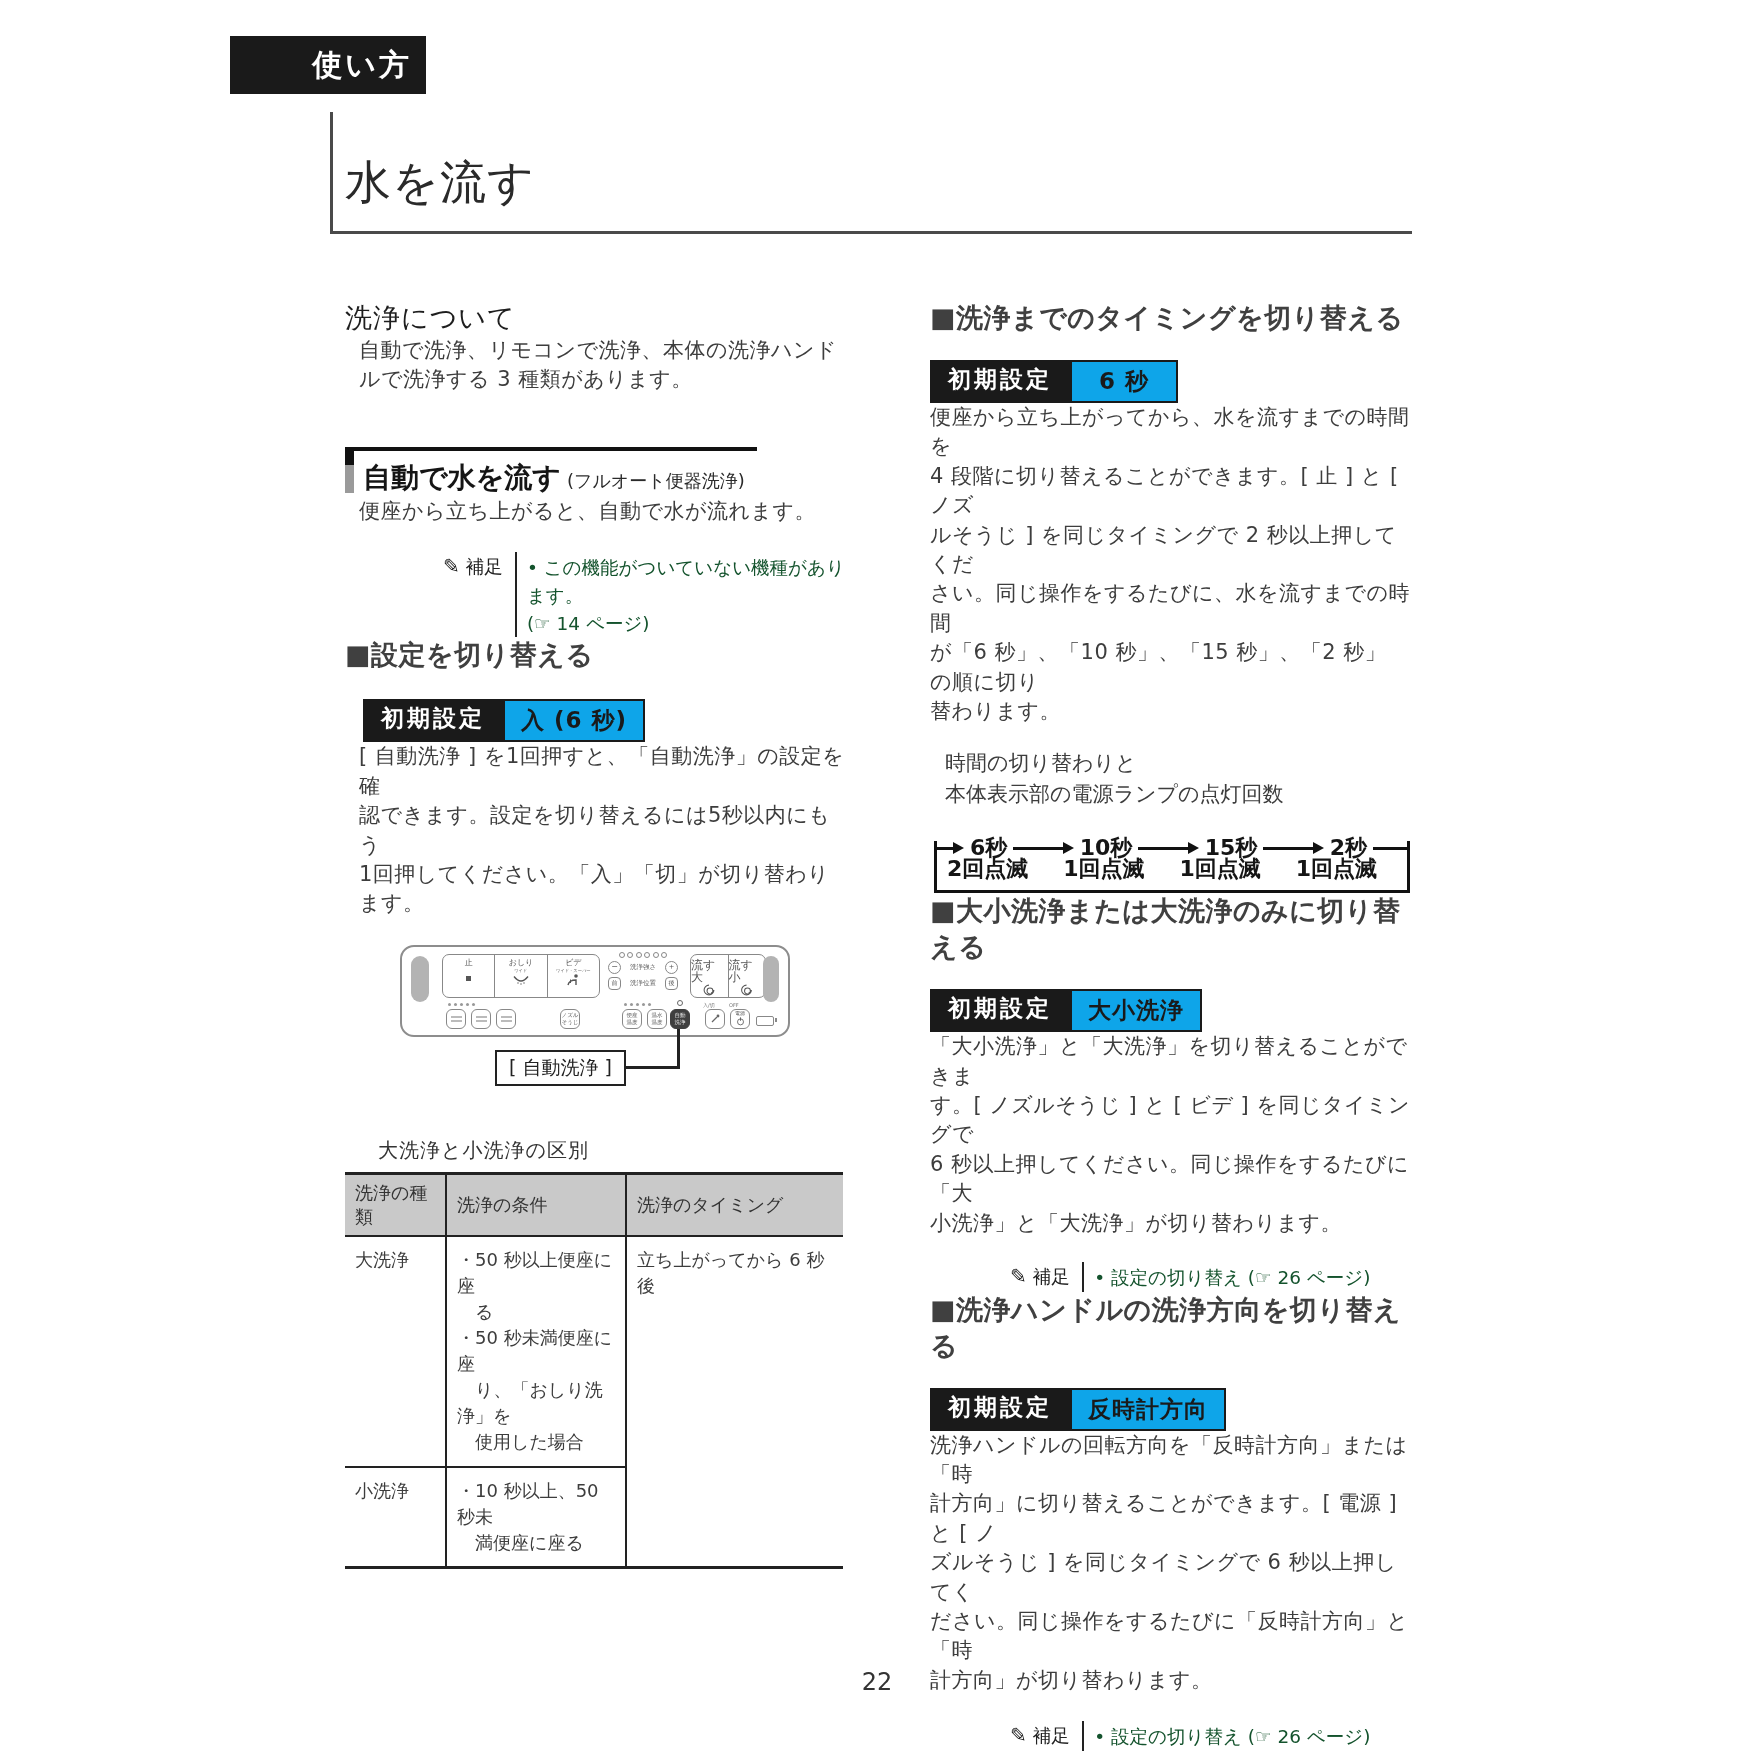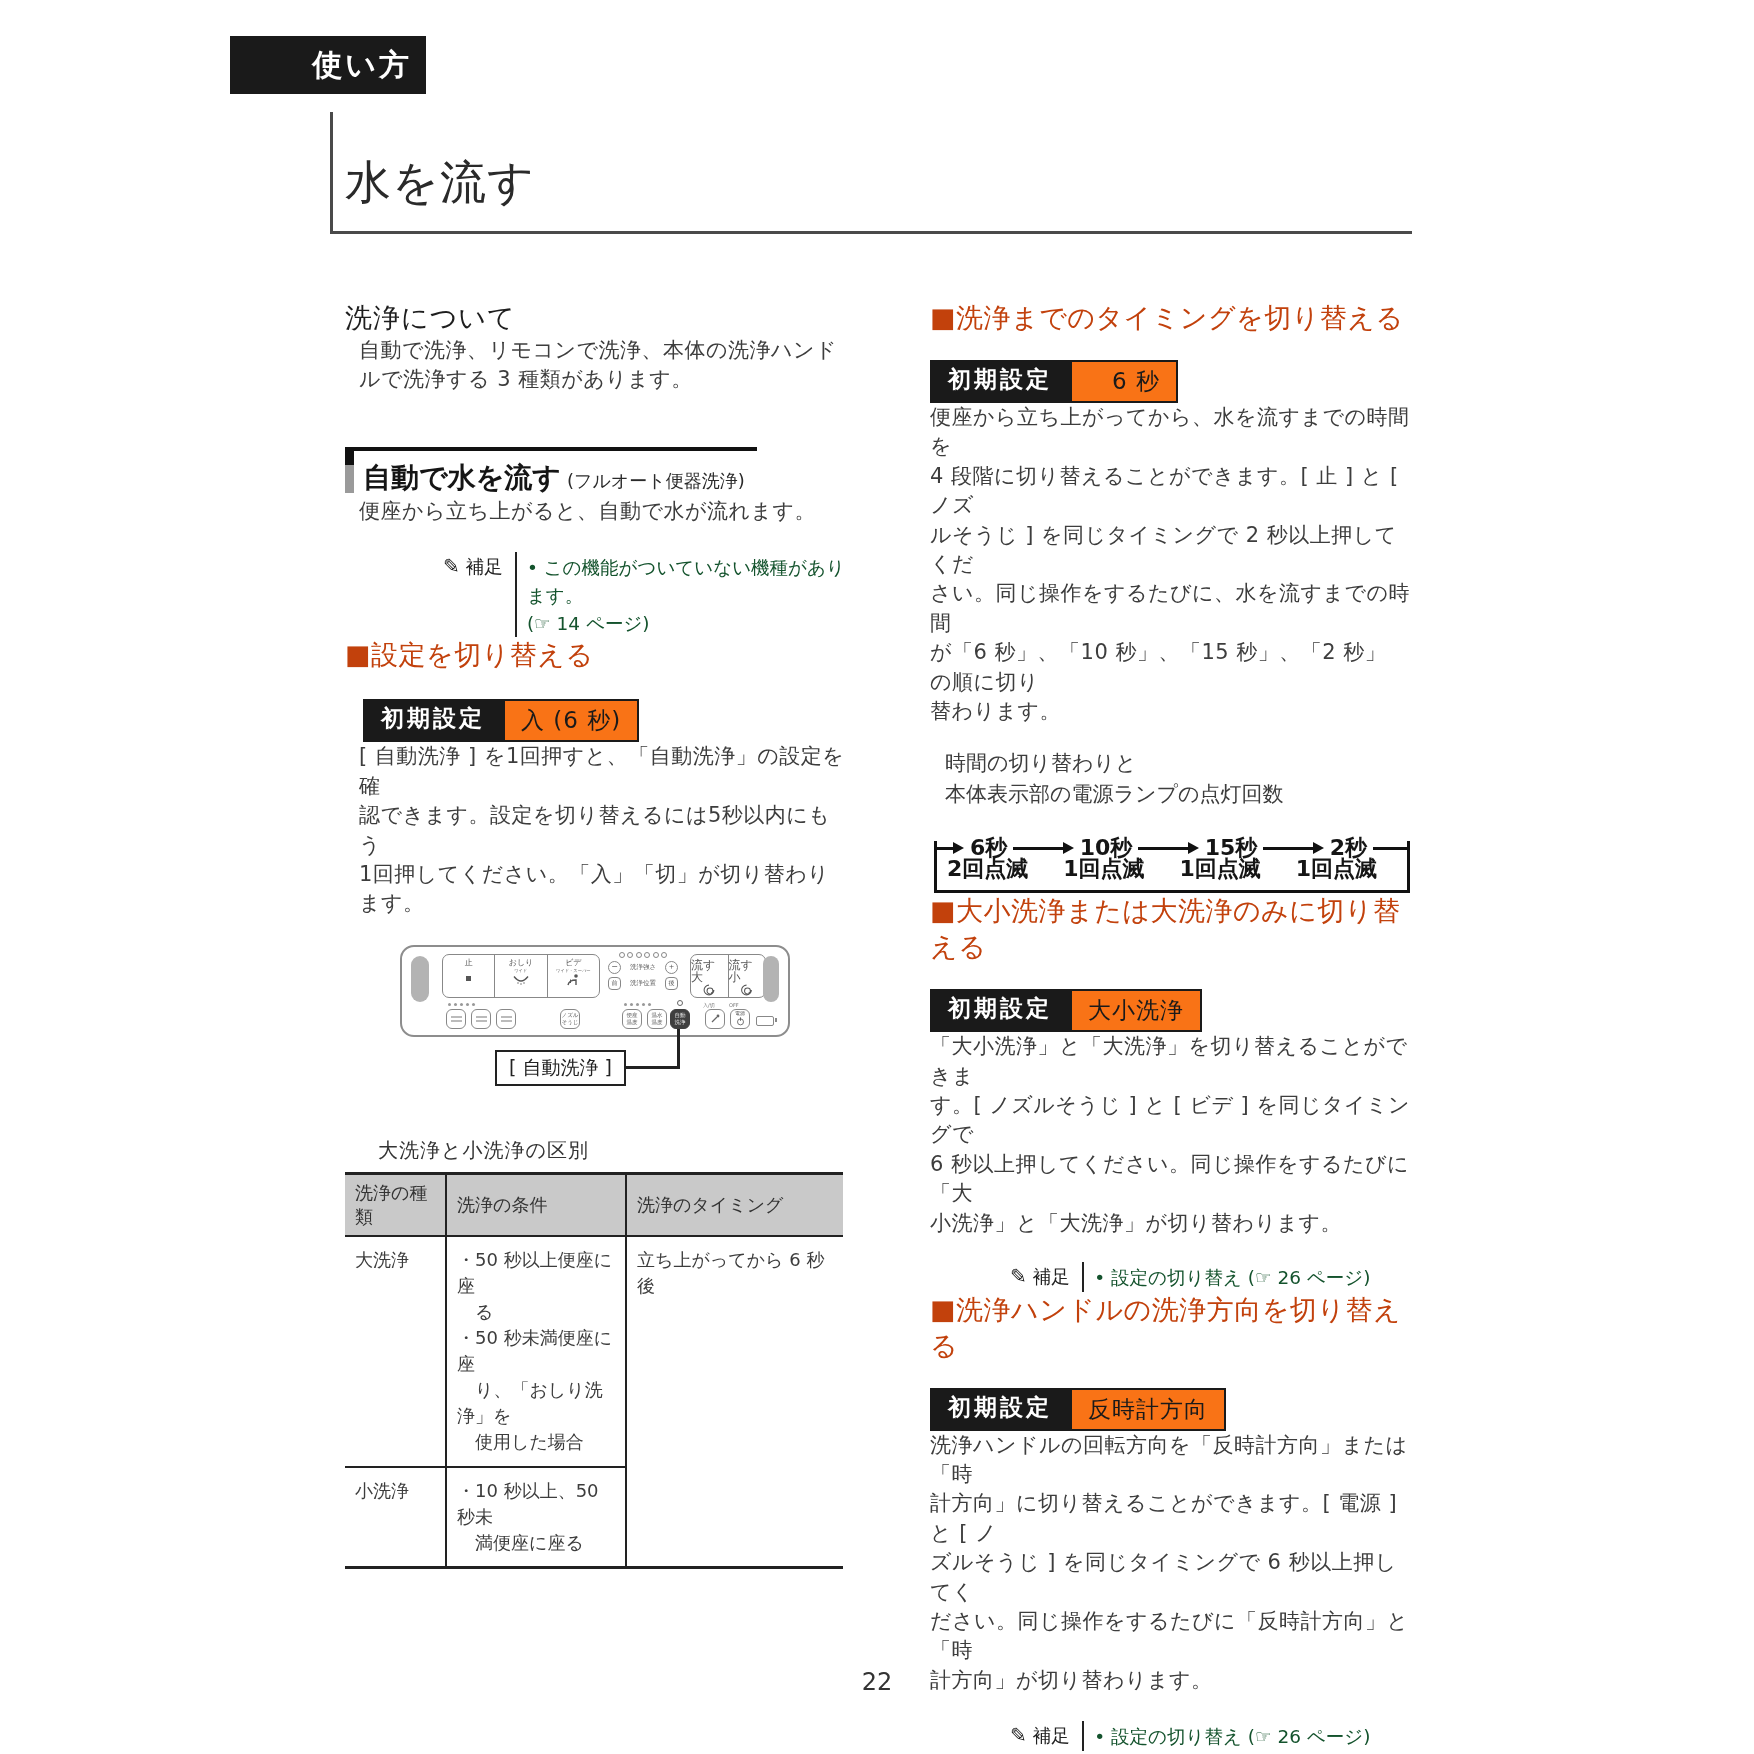--- a/index.html
+++ b/index.html
@@ -14,36 +14,36 @@
   .title-vrule{position:absolute;left:330px;top:112px;width:3px;height:121px;background:#4a4a4a;}
   .title{position:absolute;left:345px;top:152px;font-size:46px;font-weight:500;color:#2a2a2a;letter-spacing:1px;}
   .title-hrule{position:absolute;left:330px;top:231px;width:1082px;height:3px;background:#4a4a4a;}
   .pagenum{position:absolute;left:0;right:0;top:1668px;text-align:center;font-size:24px;color:#333;}
 
   
   .col-left{position:absolute;left:345px;top:300px;width:500px;}
   .col-right{position:absolute;left:930px;top:300px;width:482px;}
 
   h2.sec{margin:0;font-size:27px;font-weight:500;color:#1e1e1e;letter-spacing:1px;}
-  h3.sq{margin:0;font-size:27px;font-weight:normal;color:#c2410c;letter-spacing:0.5px;}
+  h3.sq{margin:0;font-size:27px;font-weight:bold;color:#404040;letter-spacing:0.5px;}
   p.body{margin:0;font-size:21px;line-height:1.4;color:#3d3d3d;letter-spacing:0.5px;}
   .ind{padding-left:14px;}
 
   
   .bar-head{border-top:4px solid #111;width:412px;padding:8px 0 0 18px;position:relative;margin-top:52px;box-sizing:border-box;}
   .bar-head::before{content:"";position:absolute;left:0;top:0;width:9px;height:42px;
        background:linear-gradient(#111 0 14px,#9a9a9a 14px 100%);}
   .bar-head .main{font-size:28px;font-weight:bold;color:#151515;}
   .bar-head .subnote{font-size:18px;color:#2a2a2a;margin-left:6px;font-weight:normal;}
 
   
   .badge{display:inline-flex;align-items:stretch;font-size:23px;line-height:1;}
   .badge .bk{background:#1a1a1a;color:#fff;padding:8px 18px;font-weight:bold;letter-spacing:3px;}
-  .badge .vl{border:2.5px solid #1a1a1a;background:#f97316;color:#1a1a1a;padding:8px 16px;min-width:72px;
-             text-align:right;font-weight:400;letter-spacing:1px;}
+  .badge .vl{border:2.5px solid #1a1a1a;background:#0ea5e9;color:#1a1a1a;padding:8px 16px;min-width:72px;
+             text-align:center;font-weight:700;letter-spacing:1px;}
 
   
   .note{display:flex;align-items:stretch;font-size:18.5px;color:#333;}
   .note .nhead{display:flex;align-items:flex-start;white-space:nowrap;padding-top:2px;}
   .note .pencil{font-size:20px;margin-right:6px;color:#222;}
   .note .nlabel{color:#222;}
   .note .ndiv{width:2.5px;background:#222;margin:0 10px 0 12px;}
   .note .nbody{line-height:1.5;padding-top:2px;color:#14532d;}
 
   

